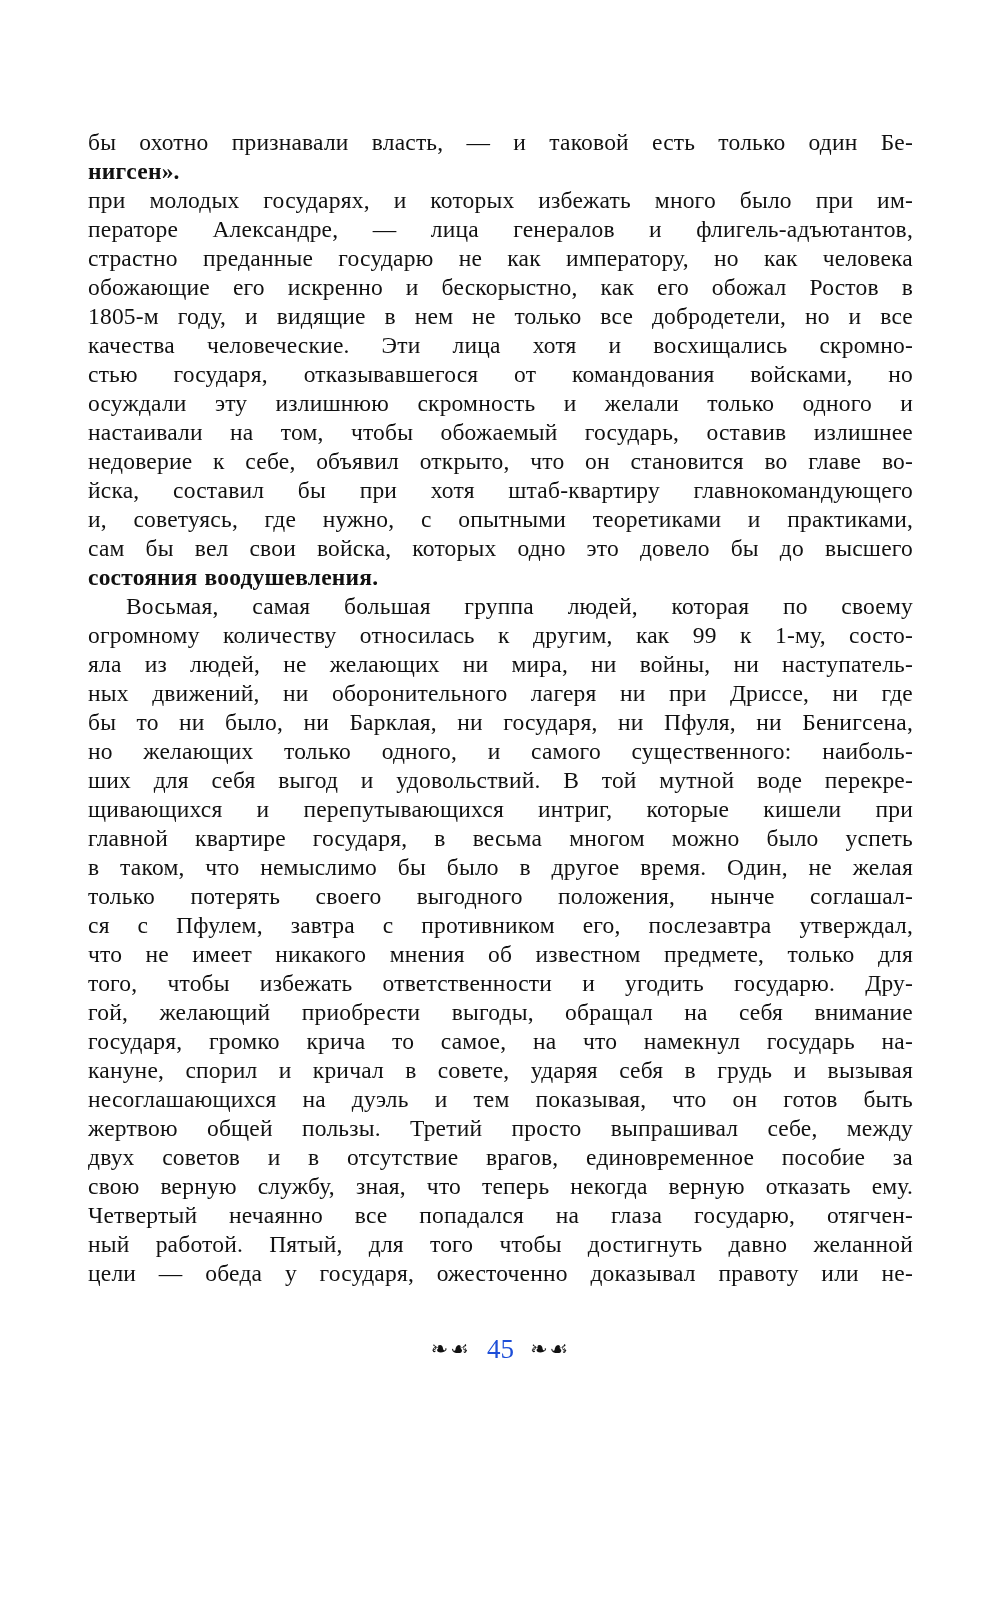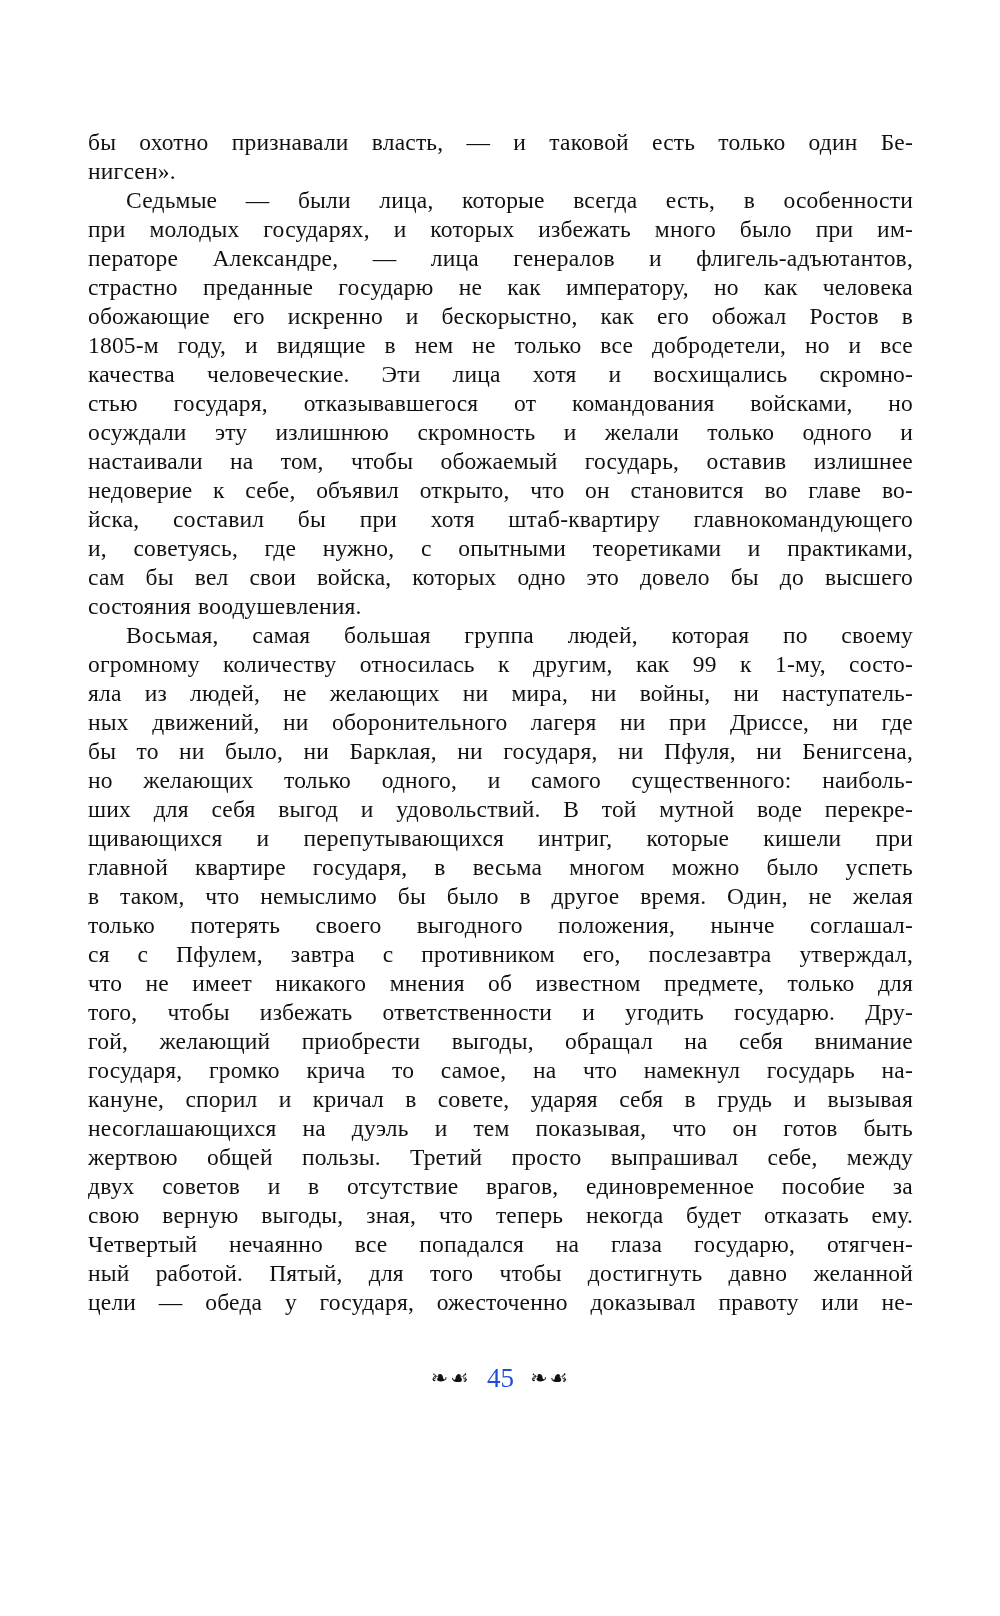--- a/index.html
+++ b/index.html
@@ -29,20 +29,21 @@
     font-size: 23.5px;
     line-height: 29px;
     text-align: justify;
     text-align-last: justify;
     letter-spacing: 0.2px;
     word-spacing: 1px;
     white-space: nowrap; 
   }
   .line.para-end {
     text-align-last: left;
+    font-weight: bold;
   }
   .line.indent {
     padding-left: 38px;
   }
   .footer {
     margin-top: 46px;
     width: 825px;
     margin-left: 88px;
     display: flex;
     justify-content: center;
@@ -62,21 +63,20 @@
     letter-spacing: 2px;
   }
 </style>
 </head>
 <body>
 
 <div class="page">
   <div class="text-block">
       <div class="line">бы охотно признавали власть, — и таковой есть только один Бе-</div>
       <div class="line para-end">нигсен».</div>
-      <div class="line indent">Седьмые — были лица, которые всегда есть, в особенности</div>
       <div class="line">при молодых государях, и которых избежать много было при им-</div>
       <div class="line">ператоре Александре, — лица генералов и флигель-адъютантов,</div>
       <div class="line">страстно преданные государю не как императору, но как человека</div>
       <div class="line">обожающие его искренно и бескорыстно, как его обожал Ростов в</div>
       <div class="line">1805-м году, и видящие в нем не только все добродетели, но и все</div>
       <div class="line">качества человеческие. Эти лица хотя и восхищались скромно-</div>
       <div class="line">стью государя, отказывавшегося от командования войсками, но</div>
       <div class="line">осуждали эту излишнюю скромность и желали только одного и</div>
       <div class="line">настаивали на том, чтобы обожаемый государь, оставив излишнее</div>
       <div class="line">недоверие к себе, объявил открыто, что он становится во главе во-</div>
@@ -97,21 +97,21 @@
       <div class="line">только потерять своего выгодного положения, нынче соглашал-</div>
       <div class="line">ся с Пфулем, завтра с противником его, послезавтра утверждал,</div>
       <div class="line">что не имеет никакого мнения об известном предмете, только для</div>
       <div class="line">того, чтобы избежать ответственности и угодить государю. Дру-</div>
       <div class="line">гой, желающий приобрести выгоды, обращал на себя внимание</div>
       <div class="line">государя, громко крича то самое, на что намекнул государь на-</div>
       <div class="line">кануне, спорил и кричал в совете, ударяя себя в грудь и вызывая</div>
       <div class="line">несоглашающихся на дуэль и тем показывая, что он готов быть</div>
       <div class="line">жертвою общей пользы. Третий просто выпрашивал себе, между</div>
       <div class="line">двух советов и в отсутствие врагов, единовременное пособие за</div>
-      <div class="line">свою верную выгоды, зная, что теперь некогда будет отказать ему.</div>
+      <div class="line">свою верную службу, зная, что теперь некогда верную отказать ему.</div>
       <div class="line">Четвертый нечаянно все попадался на глаза государю, отягчен-</div>
       <div class="line">ный работой. Пятый, для того чтобы достигнуть давно желанной</div>
       <div class="line">цели — обеда у государя, ожесточенно доказывал правоту или не-</div>
     </div>
 </div>
 
 <div class="footer">
   <span class="ornament">❧☙</span>
   <span class="page-number">45</span>
   <span class="ornament">❧☙</span>

